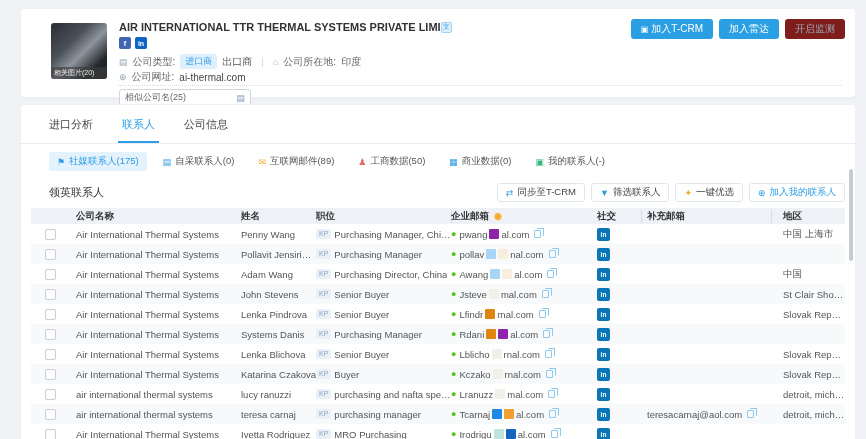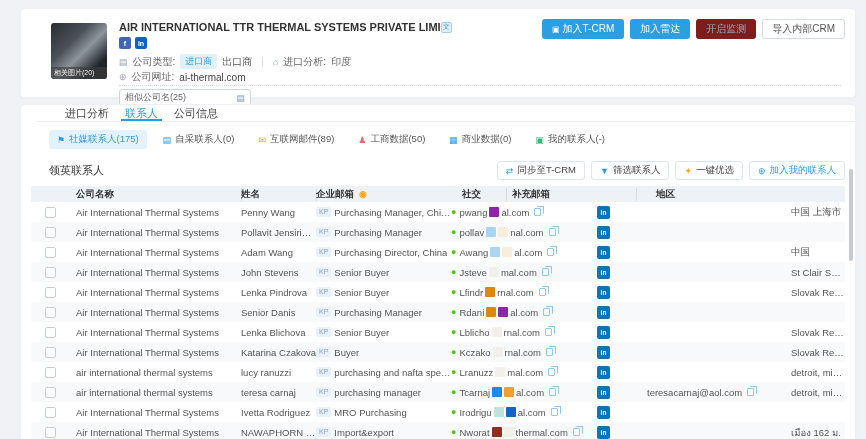--- a/index.html
+++ b/index.html
@@ -31,21 +31,21 @@
   .similar-box { position:absolute; left:98px; top:80px; width:132px; height:17px; border:1px solid #cfd6de; border-radius:3px; display:flex; align-items:center; justify-content:space-between; padding:0 5px; font-size:9px; color:#666; background:#fff; }
   .similar-box .g-ic { color:#7f99b5; }
   .hdr-actions { position:absolute; right:10px; top:10px; display:flex; gap:6px; }
   .btn { height:20px; padding:0 9px; border-radius:3px; font-size:10px; display:inline-flex; align-items:center; gap:3px; border:1px solid transparent; cursor:pointer; white-space:nowrap; font-family:inherit; }
   .btn.primary { background:#2b9fe3; color:#fff; }
   .btn.disabled { background:#7f1d1d; color:#9aa7b5; }
   .btn.outline { background:#fff; color:#555; border-color:#d5dbe2; }
   .btn .w-ic { font-size:8px; }
 
   
-  .tabs { display:flex; gap:16px; padding:0 28px; height:17px; align-items:center; border-bottom:1px solid #ecedf0;margin-left:16px; }
+  .tabs { display:flex; gap:29px; padding:0 28px; height:39px; align-items:center; border-bottom:1px solid #ecedf0; }
   .tab { font-size:11px; color:#444; cursor:pointer; position:relative; height:100%; display:flex; align-items:center; }
   .tab.active { color:#2b9ce5; }
   .tab.active::after { content:""; position:absolute; left:-4px; right:-4px; bottom:0; height:2px; background:#2b9ce5; }
 
   
   .chips { display:flex; gap:8px; padding:8px 28px 6px; align-items:center; }
   .chip { display:inline-flex; align-items:center; gap:4px; font-size:9.5px; color:#555; padding:3px 8px; border-radius:3px; cursor:pointer; white-space:nowrap; }
   .chip.active { background:#e3f2fd; color:#2b9ce5; }
   .chip .c-ic { font-size:9px; }
 
@@ -62,21 +62,21 @@
   .trow { display:flex; align-items:center; height:20px; font-size:9.5px; color:#555; }
   .thead { background:#eef2f7; height:16px; font-size:9.5px; color:#333; font-weight:bold; }
   .trow:nth-child(odd):not(.thead) { background:#f7f9fb; }
   .c-cb { width:38px; display:flex; justify-content:center; flex:none; }
   .c-company { width:172px; padding-left:7px; flex:none; }
   .c-name { width:75px; flex:none; }
   .c-pos { width:135px; flex:none; display:flex; align-items:center; gap:3px; }
   .c-email { width:130px; flex:none; display:flex; align-items:center; gap:2px; }
   .c-social { width:60px; padding-left:16px; flex:none; }
   .c-extra { width:130px; padding-left:6px; flex:none; display:flex; align-items:center; gap:2px; }
-  .c-region { flex:1; padding-left:20px; }
+  .c-region { flex:1; padding-left:12px; }
   .c-company,.c-name,.c-region { white-space:nowrap; overflow:hidden; text-overflow:ellipsis; }
   .thead .hcell { position:relative; }
   .thead .bl { box-shadow:inset 1px 0 0 #d8dde3; }
   .cbx { width:11px; height:11px; border:1px solid #c9ced6; border-radius:2px; background:#fff; cursor:pointer; }
   .tag { background:#e9f0f7; color:#8ba6c1; font-size:7px; padding:0 3px; border-radius:2px; line-height:10px; flex:none; }
   .pos-txt { white-space:nowrap; overflow:hidden; text-overflow:ellipsis; }
   .dot { color:#52c41a; font-size:9px; margin-right:1px; }
   .blk { display:inline-block; width:10px; height:10px; border-radius:1px; flex:none; }
   .cpy { display:inline-block; width:7px; height:8px; border:1px solid #8ec9f2; border-radius:1px; position:relative; margin-left:3px; flex:none; cursor:pointer; }
   .cpy::before { content:""; position:absolute; left:2px; top:-3px; width:6px; height:7px; border:1px solid #8ec9f2; border-left:none; border-bottom:none; border-radius:1px; }
@@ -103,21 +103,21 @@
     <span class="sq-ic li">in</span>
   </div>
 
   <div class="info-row">
     <span class="g-ic">▤</span>
     <span>公司类型:</span>
     <span class="chip-imp">进口商</span>
     <span class="chip-exp">出口商</span>
     <span class="sep">|</span>
     <span class="g-ic">⌂</span>
-    <span>进口分析:</span>
+    <span>公司所在地:</span>
     <span>印度</span>
   </div>
 
   <div class="web-row">
     <span class="g-ic">⊕</span>
     <span>公司网址:</span>
     <span class="web-val">ai-thermal.com</span>
   </div>
 
   <div class="dots"></div>
@@ -130,23 +130,20 @@
   <div class="hdr-actions" id="hdr-actions">
       <button class="btn primary">
         <span class="w-ic">▣</span>
         <span>加入T-CRM</span>
       </button>
       <button class="btn primary">
         <span>加入雷达</span>
       </button>
       <button class="btn disabled">
         <span>开启监测</span>
-      </button>
-      <button class="btn outline">
-        <span>导入内部CRM</span>
       </button>
     </div>
 </div>
 
 <div class="card card2">
   <div class="tabs" id="tabs">
       <div class="tab">进口分析</div>
       <div class="tab active">联系人</div>
       <div class="tab">公司信息</div>
     </div>
@@ -197,20 +194,23 @@
           <span>加入我的联系人</span>
         </button>
       </div>
   </div>
 
   <div class="tbl" id="tbl">
       <div class="trow thead">
         <div class="c-cb hcell"></div>
         <div class="c-company hcell"><span>公司名称</span></div>
         <div class="c-name bl hcell"><span>姓名</span></div>
+        <div class="c-pos bl hcell">
+          <span>职位</span>
+        </div>
         <div class="c-email bl hcell">
           <span>企业邮箱</span>
           <span class="orange-ic">◉</span>
         </div>
         <div class="c-social hcell"><span>社交</span></div>
         <div class="c-extra bl hcell">
           <span>补充邮箱</span>
         </div>
         <div class="c-region bl hcell"><span>地区</span></div>
       </div>
@@ -319,21 +319,21 @@
         </div>
         <div class="c-social"><span class="lk-ic">in</span></div>
         <div class="c-extra"></div>
         <div class="c-region">Slovak Republic</div>
       </div>
       <div class="trow">
         <div class="c-cb">
           <span class="cbx"></span>
         </div>
         <div class="c-company">Air International Thermal Systems</div>
-        <div class="c-name">Senior Danis</div>
+        <div class="c-name">Systems Danis</div>
         <div class="c-pos">
           <span class="tag">KP</span>
           <span class="pos-txt">Purchasing Manager</span>
         </div>
         <div class="c-email">
           <span class="dot">●</span>
           <span class="email-txt">Rdani</span>
           <span class="blk" style="background: rgb(224, 134, 15);"></span>
           <span class="blk" style="background: rgb(142, 36, 170);"></span>
           <span class="email-txt">al.com</span>

